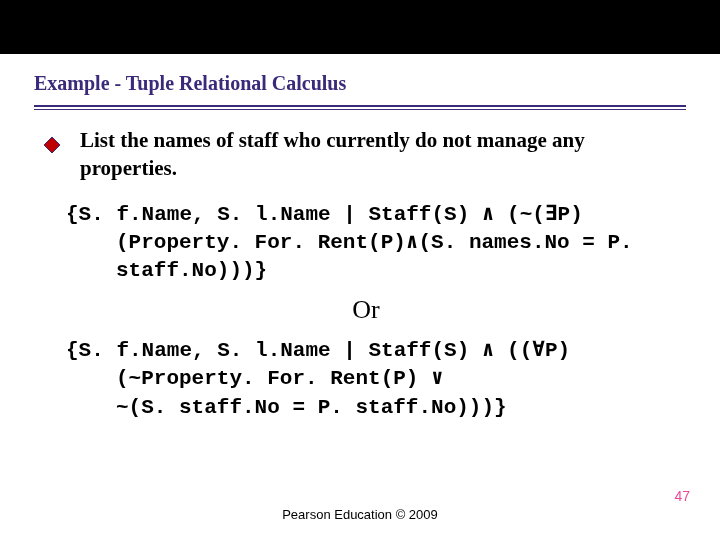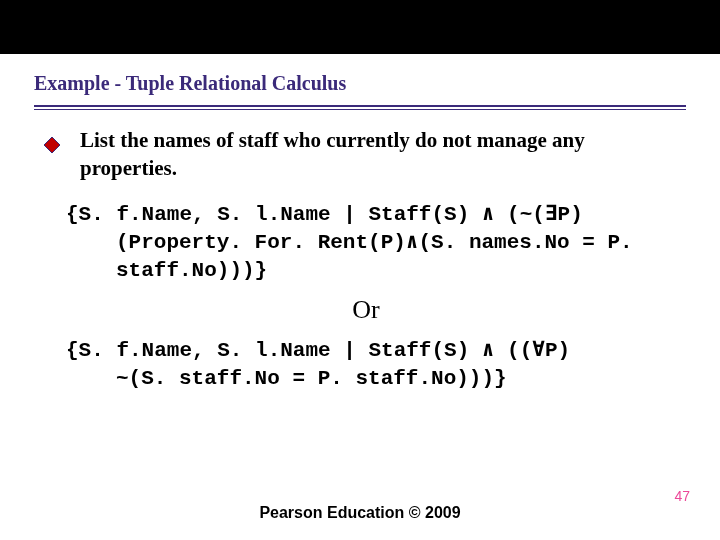--- a/index.html
+++ b/index.html
@@ -68,24 +68,23 @@
     font-size: 26px;
     margin: 6px 0 10px 12px;
     text-align: center;
   }
   .footer {
     position: absolute;
     bottom: 18px;
     left: 0;
     width: 100%;
     text-align: center;
-    font-size: 16px;
+    font-size: 13px;
     font-family: Arial, sans-serif;
     color: #000;
-    font-weight: bold;
   }
   .pagenum {
     position: absolute;
     bottom: 36px;
     right: 30px;
     font-size: 14px;
     font-family: Arial, sans-serif;
     color: #ec4899;
   }
 </style>
@@ -113,19 +112,20 @@
 
   <div class="formula">
     <span>{S. f.Name, S. l.Name | Staff(S) ∧ (~(∃P)</span>
     <span class="indent">(Property. For. Rent(P)∧(S. names.No = P. staff.No)))}</span>
   </div>
 
   <div class="or-label">Or</div>
 
   <div class="formula">
     <span>{S. f.Name, S. l.Name | Staff(S) ∧ ((∀P)</span>
+    <span class="indent">(~Property. For. Rent(P) ∨</span>
     <span class="indent">~(S. staff.No = P. staff.No)))}</span>
   </div>
 
 </div>
 
 <div class="footer">Pearson Education © 2009</div>
 <div class="pagenum">47</div>
 
 </body></html>

